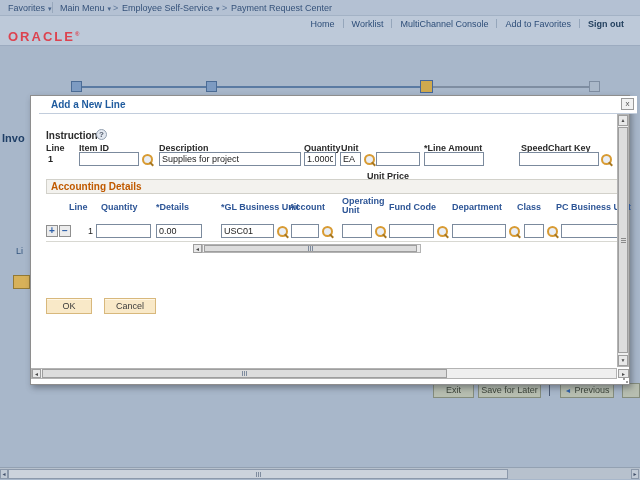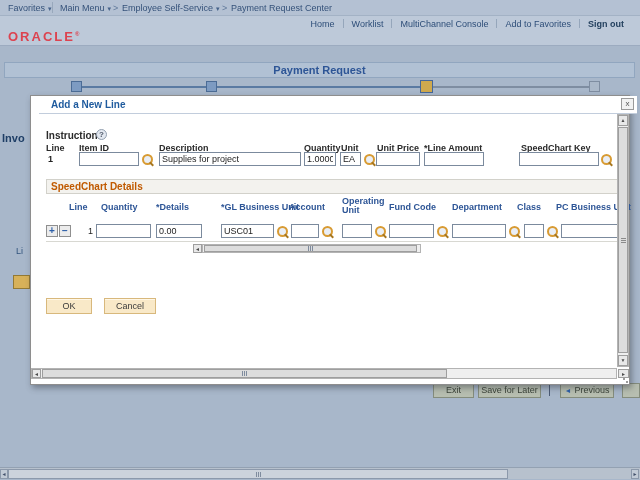--- a/index.html
+++ b/index.html
@@ -108,21 +108,20 @@
     <span class="ul-item">Worklist</span>
     <span class="ul-sep"></span>
     <span class="ul-item">MultiChannel Console</span>
     <span class="ul-sep"></span>
     <span class="ul-item">Add to Favorites</span>
     <span class="ul-sep"></span>
     <span class="ul-item signout">Sign out</span>
   </div>
   <div class="oracle"><span>ORACLE</span><sup>®</sup></div>
 
-  <div class="pr-header">Payment Request</div>
 
   <div class="train-seg" style="left:77px; width:349px;"></div>
   <div class="train-seg dim" style="left:428px; width:166px;"></div>
   <div class="train-sq" style="left:71px;"></div>
   <div class="train-sq" style="left:206px;"></div>
   <div class="train-sq current" style="left:420px;"></div>
   <div class="train-sq future" style="left:589px;"></div>
 
   <div class="bg-heading">Invo</div>
   <div class="bg-label">Li</div>
@@ -153,38 +152,38 @@
     </div>
 
     <span class="ins-label">Instructions</span>
     <span class="help">?</span>
 
     <span class="flabel" style="left:15px;">Line</span>
     <span class="flabel" style="left:48px;">Item ID</span>
     <span class="flabel" style="left:128px;">Description</span>
     <span class="flabel" style="left:273px;">Quantity</span>
     <span class="flabel" style="left:310px;">Unit</span>
-    <span class="flabel" style="left:346px;">Unit Price</span>
+    <span class="flabel" style="left:336px;margin-top:28px;">Unit Price</span>
     <span class="flabel" style="left:393px;">*Line Amount</span>
     <span class="flabel" style="left:490px;">SpeedChart Key</span>
 
     <span class="lineval">1</span>
     <input class="tin" style="left: 48px; top: 56px; width: 60px;" value="">
     <span class="lookup" style="left:110px; top:57px;"></span>
     <input class="tin" style="left: 128px; top: 56px; width: 142px;" value="Supplies for project">
     <input class="tin right" style="left: 273px; top: 56px; width: 32px;" value="1.0000">
     <input class="tin" style="left: 309px; top: 56px; width: 21px;" value="EA">
     <span class="lookup" style="left:332px; top:57px;"></span>
     <input class="tin" style="left: 345px; top: 56px; width: 44px;" value="">
     <input class="tin" style="left: 393px; top: 56px; width: 60px;" value="">
     <input class="tin" style="left: 488px; top: 56px; width: 80px;" value="">
     <span class="lookup" style="left:569px; top:57px;"></span>
 
     <div class="acct-bar">
-      <span class="acct-title">SpeedChart Details</span>
+      <span class="acct-title">Accounting Details</span>
     </div>
 
     <span class="ghead" style="left:38px;  top:106px;">Line</span>
     <span class="ghead" style="left:70px;  top:106px;">Quantity</span>
     <span class="ghead" style="left:125px; top:106px;">*Details</span>
     <span class="ghead" style="left:190px; top:106px;">*GL Business Unit</span>
     <span class="ghead" style="left:258px; top:106px;">Account</span>
     <span class="ghead wrap" style="left:311px; top:101px;">Operating Unit</span>
     <span class="ghead" style="left:358px; top:106px;">Fund Code</span>
     <span class="ghead" style="left:421px; top:106px;">Department</span>

